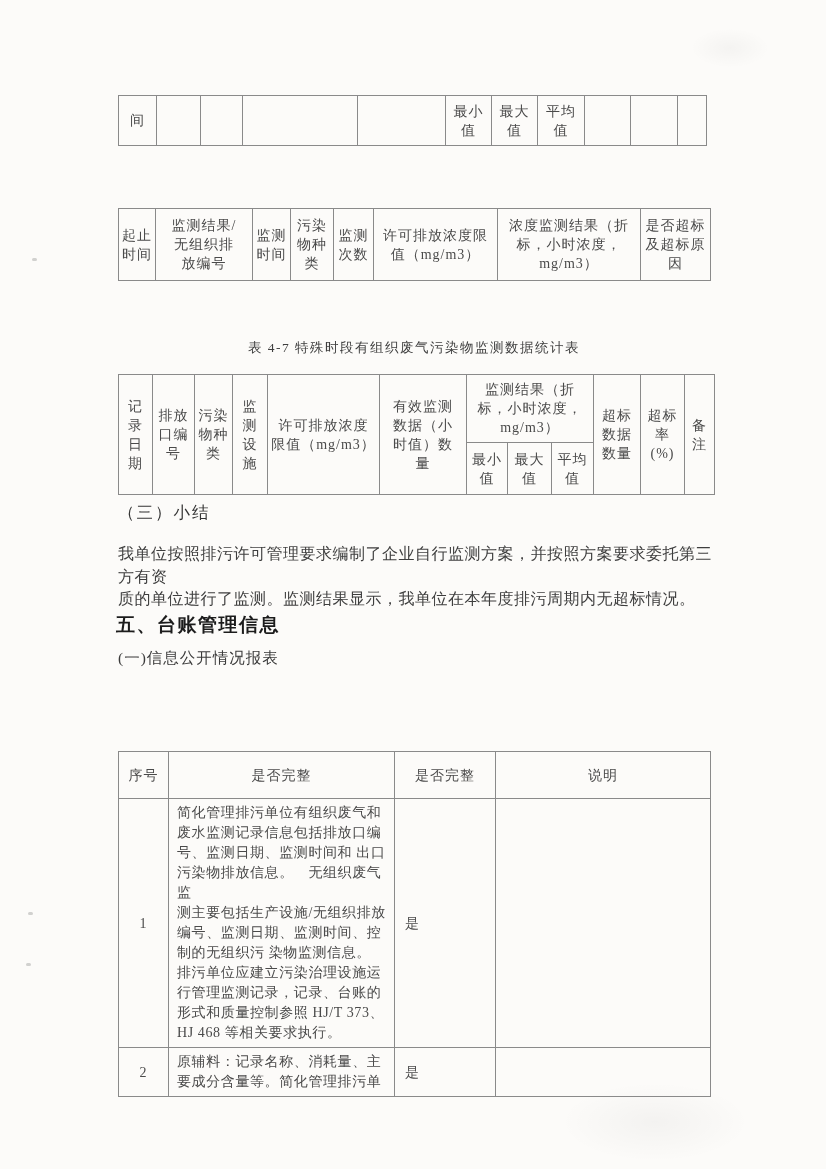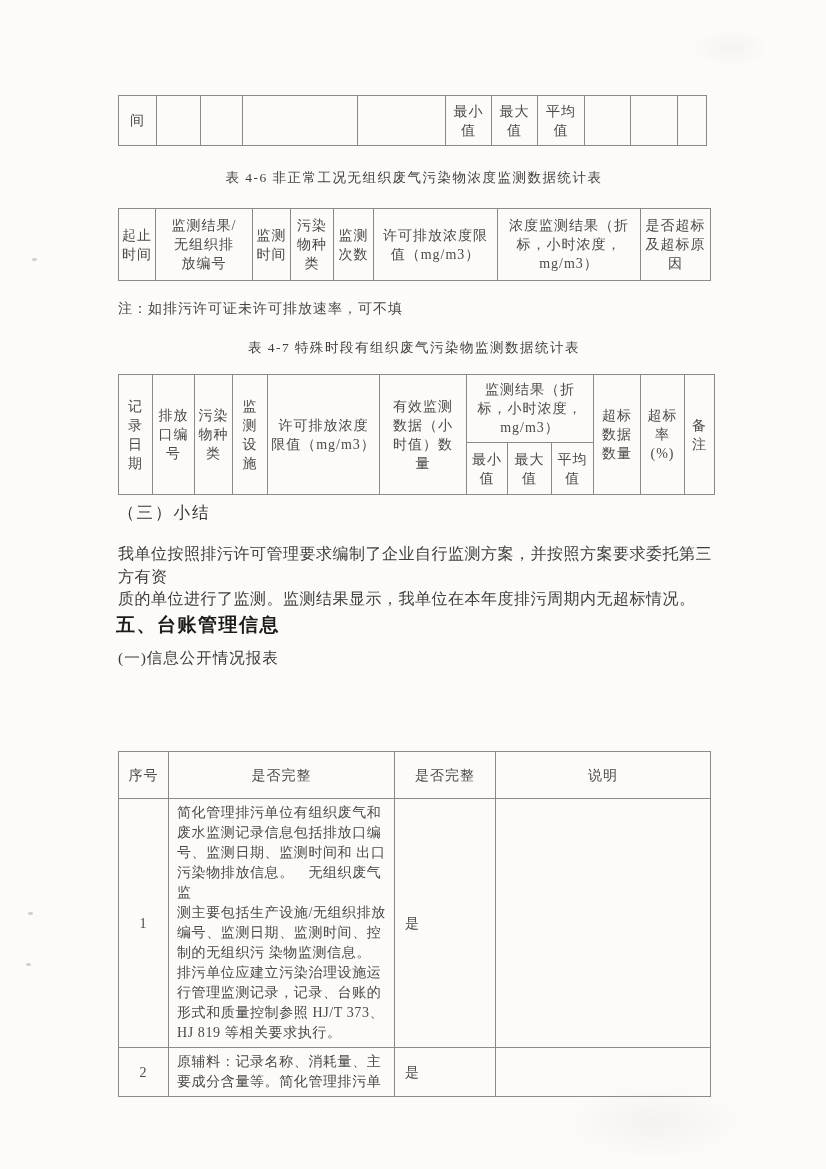--- a/index.html
+++ b/index.html
@@ -81,21 +81,20 @@
 值</td>
       <td>平均
 值</td>
       <td></td>
       <td></td>
       <td></td>
     </tr>
   </tbody>
     </table>
 
-  <div class="tbl-title" style="top:169px;">表 4-6  非正常工况无组织废气污染物浓度监测数据统计表</div>
   <table class="tbl" style="left:118px;top:208px;width:592px;">
     <colgroup>
       <col style="width:37px">
         <col style="width:97px">
         <col style="width:38px">
         <col style="width:43px">
       <col style="width:40px">
         <col style="width:124px">
         <col style="width:143px">
         <col style="width:70px">
@@ -119,21 +118,20 @@
       <td>浓度监测结果（折
 标，小时浓度，
 mg/m3）</td>
       <td>是否超标
 及超标原
 因</td>
     </tr>
   </tbody>
     </table>
 
-  <div class="note-line" style="top:300px;">注：如排污许可证未许可排放速率，可不填</div>
 
   <div class="tbl-title" style="top:339px;">表 4-7  特殊时段有组织废气污染物监测数据统计表</div>
   <table class="tbl" style="left:118px;top:374px;width:596px;">
     <colgroup>
       <col style="width:34px">
         <col style="width:42px">
         <col style="width:38px">
         <col style="width:35px">
       <col style="width:112px">
         <col style="width:87px">
@@ -215,21 +213,21 @@
       <td class="cell-content">简化管理排污单位有组织废气和
 废水监测记录信息包括排放口编
 号、监测日期、监测时间和 出口
 污染物排放信息。　无组织废气监
 测主要包括生产设施/无组织排放
 编号、监测日期、监测时间、控
 制的无组织污 染物监测信息。
 排污单位应建立污染治理设施运
 行管理监测记录，记录、台账的
 形式和质量控制参照 HJ/T 373、
-HJ 819 等相关要求执行。</td>
+HJ 468 等相关要求执行。</td>
       <td class="cell-complete">是</td>
       <td></td>
     </tr>
     <tr style="height:43px;">
       <td>2</td>
       <td class="cell-content">原辅料：记录名称、消耗量、主
 要成分含量等。简化管理排污单</td>
       <td class="cell-complete">是</td>
       <td></td>
     </tr>

